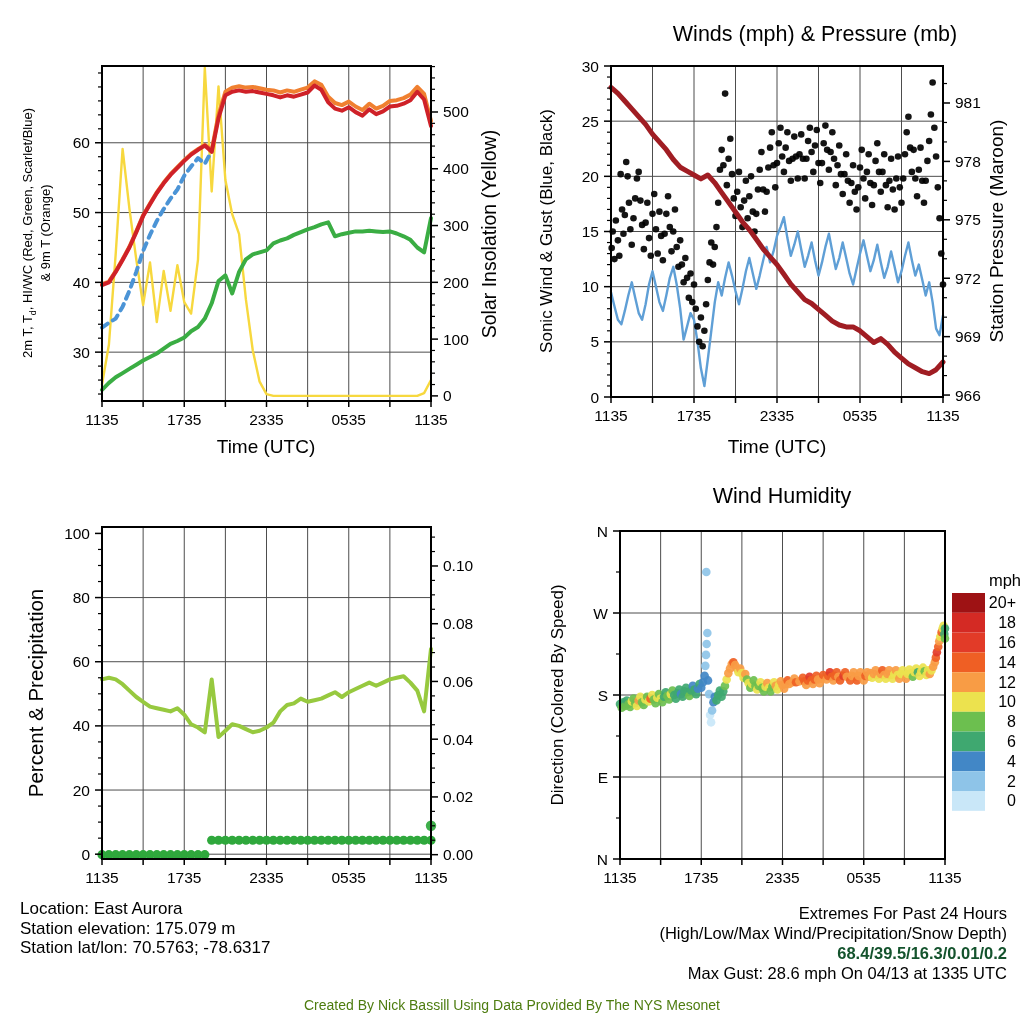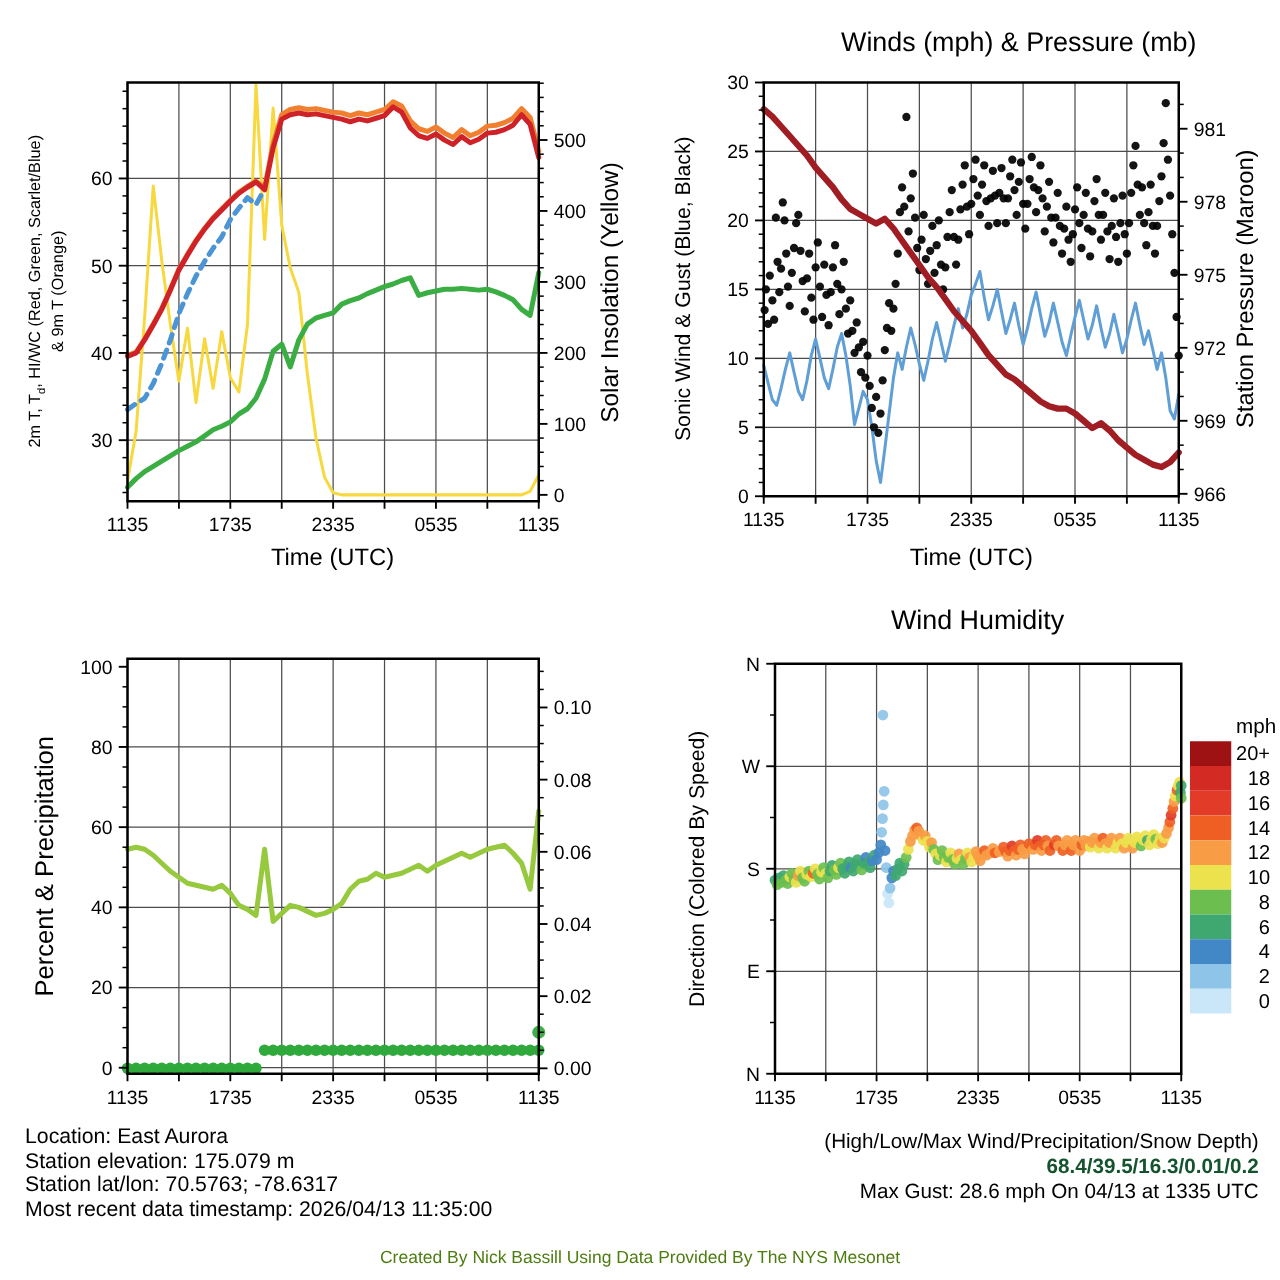--- a/index.html
+++ b/index.html
@@ -853,21 +853,21 @@
   <div class="vlabel" style="left:36px;top:693px;font-size:20.5px;">Percent &amp; Precipitation</div>
   <div class="vlabel" style="left:558px;top:695px;font-size:17px;">Direction (Colored By Speed)</div>
 
   <div class="ovl xlab" style="left:266px;top:436px;">Time (UTC)</div>
   <div class="ovl xlab" style="left:777px;top:436px;">Time (UTC)</div>
 
   <div class="ovl" id="footer-left">
     <div>Location: East Aurora</div>
     <div>Station elevation: 175.079 m</div>
     <div>Station lat/lon: 70.5763; -78.6317</div>
-    <div>Most recent data timestamp: 2026/04/13 11:35:00</div>
   </div>
   <div class="ovl" id="footer-right">
+    <div>Extremes For Past 24 Hours</div>
     <div>(High/Low/Max Wind/Precipitation/Snow Depth)</div>
     <div class="red-extremes">68.4/39.5/16.3/0.01/0.2</div>
     <div>Max Gust: 28.6 mph On 04/13 at 1335 UTC</div>
   </div>
   <div class="ovl" id="credit">Created By Nick Bassill Using Data Provided By The NYS Mesonet</div>
 </div>
 
 </body></html>

